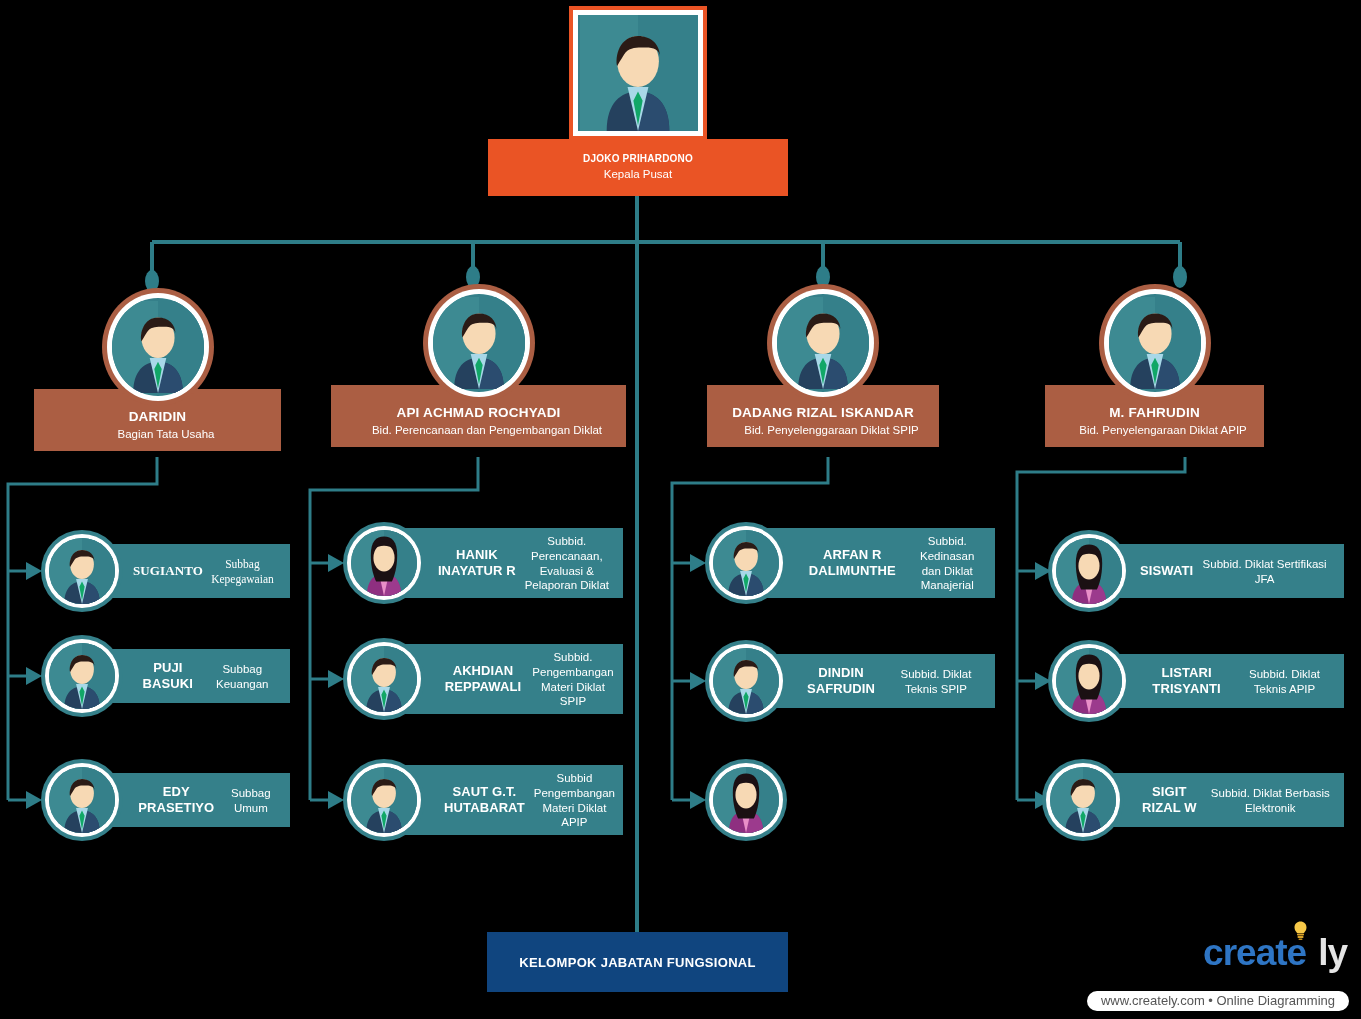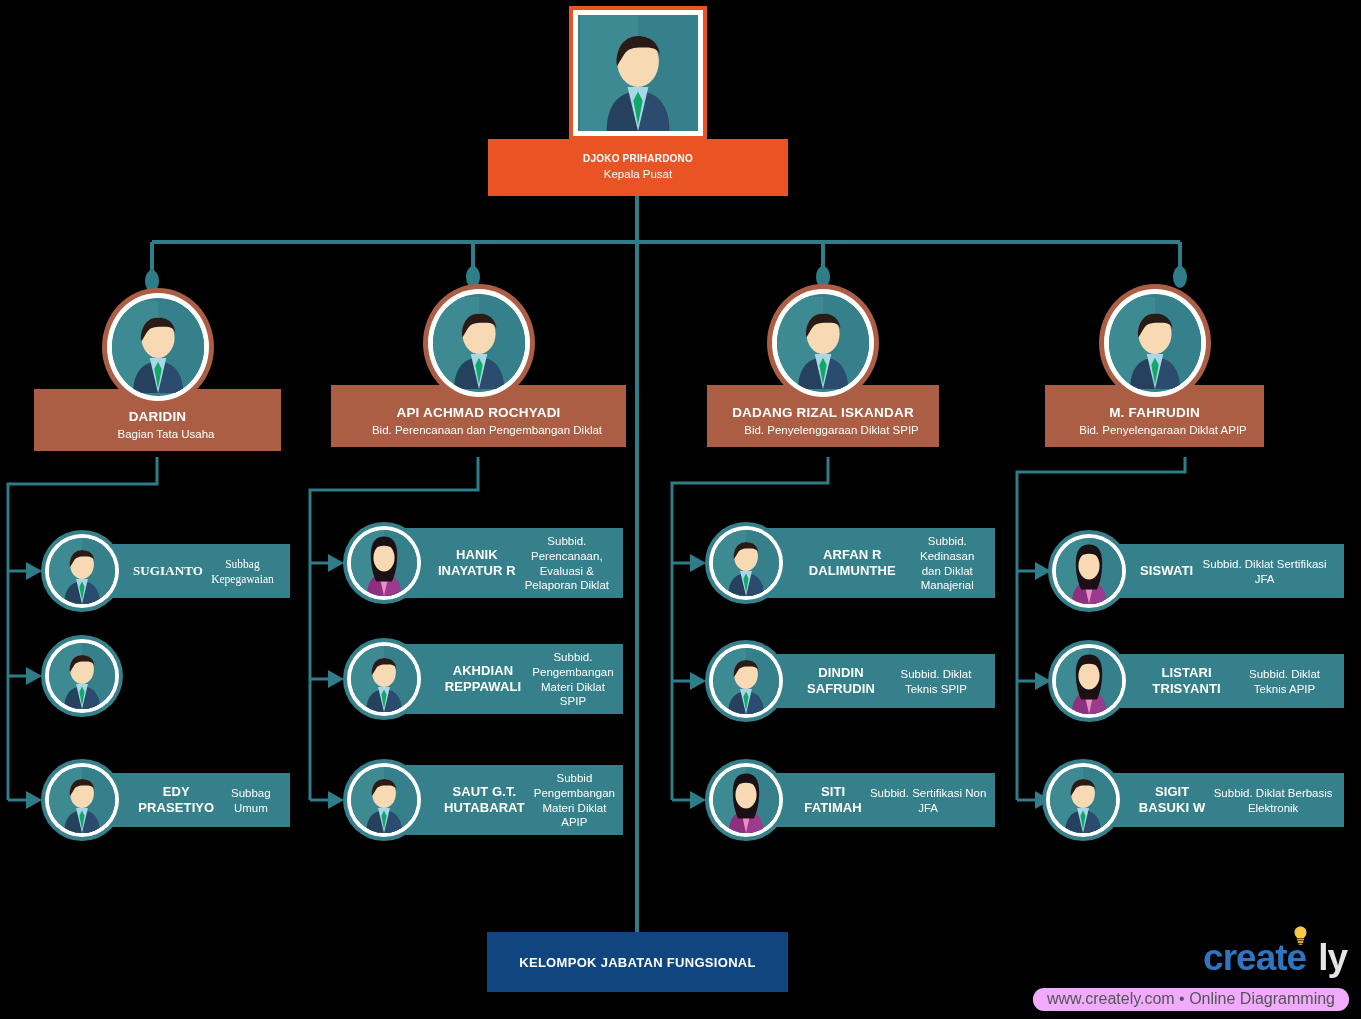--- a/index.html
+++ b/index.html
@@ -92,21 +92,21 @@
   .creately .word{
     font-size:37px; font-weight:bold; letter-spacing:-1px; line-height:1;
     position:relative; padding-right:2px;
   }
   .creately .word .blue{ color:#2E75C4; }
   .creately .word .orange{ color:#e5e5e5;margin-left:12px; }
   .creately .bulb{
     position:absolute; right:41px; top:-13px; width:15px; height:19px;
   }
   .creately .tag{
-    margin-top:12px; background:#f0abfc; color:#555; font-size:16px;
+    margin-top:20px; background:#ffffff; color:#555; font-size:13px;
     border-radius:11px; padding:2px 14px 3px 14px; white-space:nowrap;
   }
 
   
   .av{ position:absolute; left:0; top:0; width:100%; height:100%; }
 </style>
 </head>
 <body>
 
 <div id="chart">
@@ -315,20 +315,24 @@
         <path d="M23 100 C23 76 35 66 50 66 C65 66 77 76 77 100 Z" fill="#25415E"></path>
         <path d="M50 66 C65 66 77 76 77 100 L50 100 Z" fill="#2B4C6F"></path>
         <path d="M41 62 L50 100 L59 62 Z" fill="#A8D8E8"></path>
         <path d="M50 66 L46 74 L50 95 L54 74 Z" fill="#11A767"></path>
         <ellipse cx="50" cy="40" rx="18" ry="22" fill="#F7D9B4"></ellipse>
         <path d="M50 18 C62 18 69 26 69 36 C69 30 63 28 57 28 C51 28 42 27 38 34 C35 39 33 42 32 44 C30 36 34 18 50 18 Z" fill="#2B1B16"></path>
       </svg>
     </div>
         </div>
       </div>
+    <div class="l3-box" style="width:201px;">
+      <div class="nm">PUJI BASUKI</div>
+      <div class="ti">Subbag Keuangan</div>
+    </div>
   </div>
 
   <div class="l3" style="left:41px; top:759px; width:249px;">
     <div class="l3-avatar">
         <div class="ring">
           <div class="disc">
       <svg class="av" viewBox="0 0 100 100">
         <rect width="100" height="100" fill="#3D8A92"></rect>
               <rect x="50" width="50" height="100" fill="#35808A"></rect>
         <path d="M23 100 C23 76 35 66 50 66 C65 66 77 76 77 100 Z" fill="#25415E"></path>
@@ -476,24 +480,20 @@
         <path d="M24 100 C24 76 36 66 50 66 C64 66 76 76 76 100 Z" fill="#8E2F80"></path>
         <path d="M50 66 C64 66 76 76 76 100 L50 100 Z" fill="#9C3A8D"></path>
         <path d="M42 64 L50 100 L58 64 Z" fill="#E98FC8"></path>
         <path d="M30 38 C30 18 38 10 50 10 C62 10 70 18 70 38 C70 56 66 70 62 78 L38 78 C34 70 30 56 30 38 Z" fill="#1B1013"></path>
         <ellipse cx="50" cy="42" rx="16" ry="21" fill="#F7D9B4"></ellipse>
         <path d="M34 30 C36 22 42 17 50 17 C58 17 64 22 66 30 C62 26 56 24 50 24 C44 24 38 26 34 30 Z" fill="#1B1013"></path>
       </svg>
     </div>
         </div>
       </div>
-    <div class="l3-box" style="width:242px;">
-      <div class="nm">SITI FATIMAH</div>
-      <div class="ti">Subbid. Sertifikasi Non JFA</div>
-    </div>
   </div>
 
   <div class="l3" style="left:1048px; top:530px; width:296px;">
     <div class="l3-avatar">
         <div class="ring">
           <div class="disc">
       <svg class="av" viewBox="0 0 100 100">
         <rect width="100" height="100" fill="#3D8A92"></rect>
               <rect x="50" width="50" height="100" fill="#35808A"></rect>
         <path d="M24 100 C24 76 36 66 50 66 C64 66 76 76 76 100 Z" fill="#8E2F80"></path>
@@ -546,21 +546,21 @@
         <path d="M50 66 C65 66 77 76 77 100 L50 100 Z" fill="#2B4C6F"></path>
         <path d="M41 62 L50 100 L59 62 Z" fill="#A8D8E8"></path>
         <path d="M50 66 L46 74 L50 95 L54 74 Z" fill="#11A767"></path>
         <ellipse cx="50" cy="40" rx="18" ry="22" fill="#F7D9B4"></ellipse>
         <path d="M50 18 C62 18 69 26 69 36 C69 30 63 28 57 28 C51 28 42 27 38 34 C35 39 33 42 32 44 C30 36 34 18 50 18 Z" fill="#2B1B16"></path>
       </svg>
     </div>
         </div>
       </div>
     <div class="l3-box" style="width:254px;">
-      <div class="nm">SIGIT BASUKI W</div>
+      <div class="nm">SIGIT RIZAL W</div>
       <div class="ti">Subbid. Diklat Berbasis Elektronik</div>
     </div>
   </div>
 
   <div class="fungsional">
     <span>KELOMPOK JABATAN FUNGSIONAL</span>
   </div>
 
   <div class="creately">
     <div class="word">

